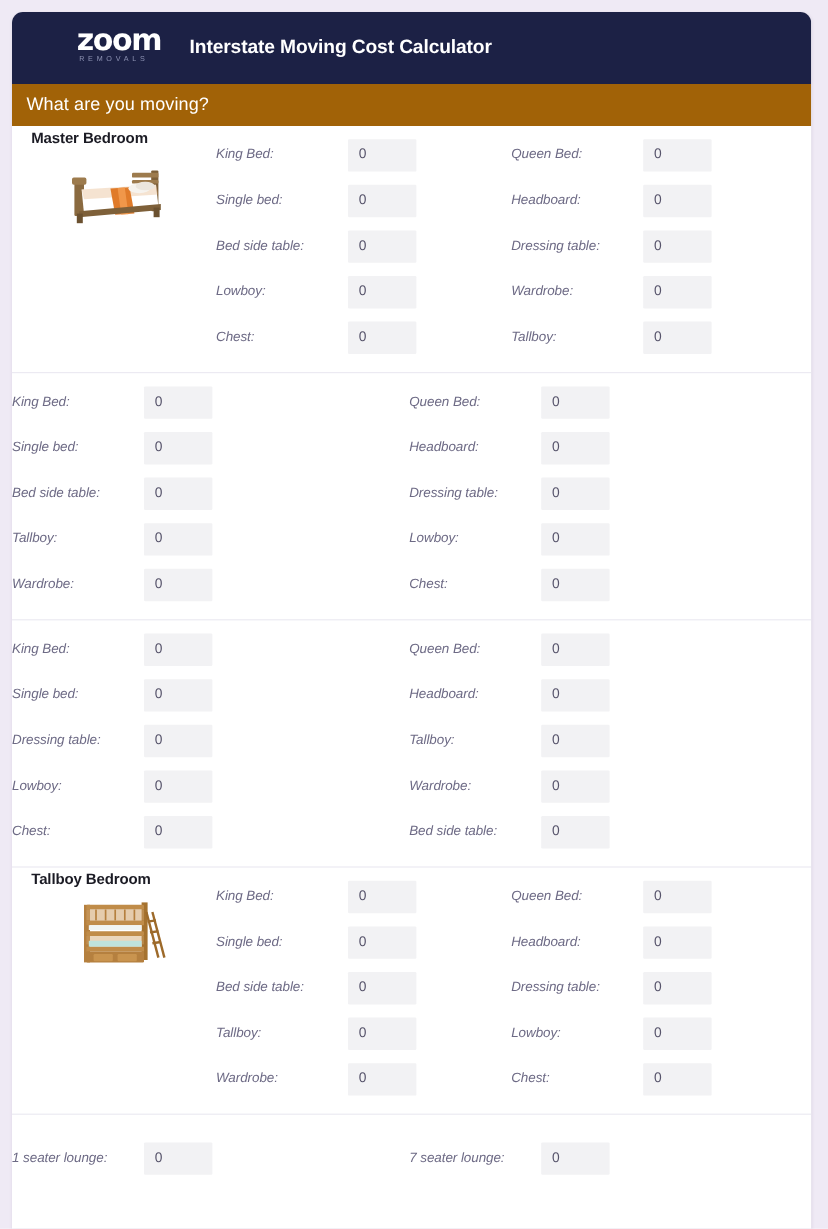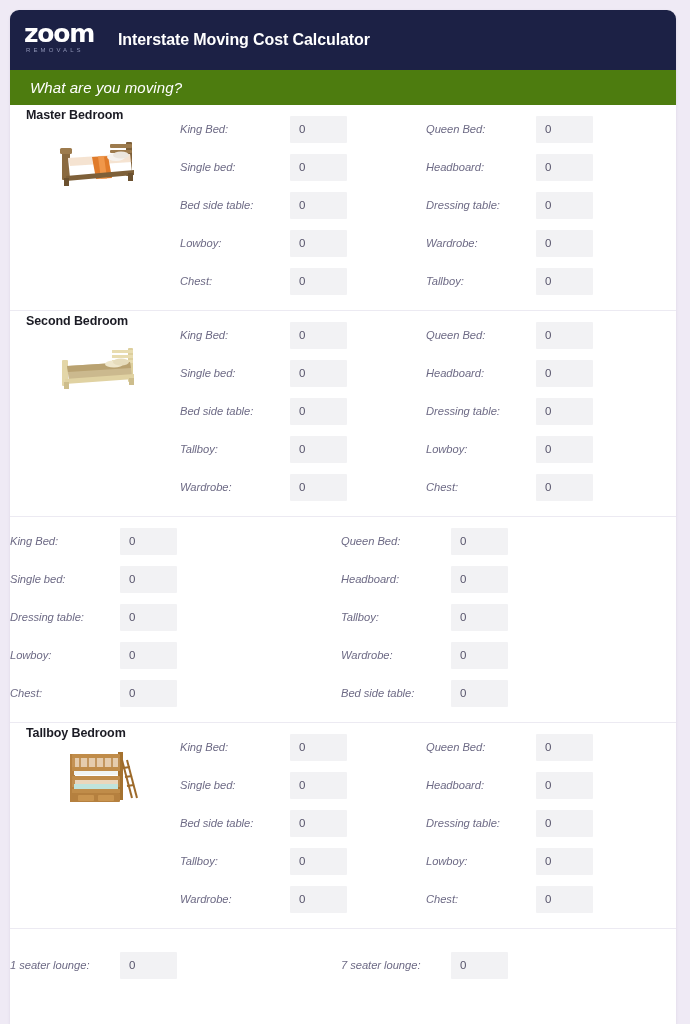--- a/index.html
+++ b/index.html
@@ -42,20 +42,21 @@
     align-items: center;
     padding: 0 0 0 14px;
   }
 
   .logo {
     width: 84px;
     height: 38px;
     position: relative;
     flex: 0 0 auto;
     margin-right: 10px;
+    margin-left: 40px;
   }
   .logo-word {
     font-family: "DejaVu Sans", sans-serif;
     font-weight: 700;
     font-size: 25px;
     letter-spacing: -1.2px;
     color: #ffffff;
     line-height: 26px;
     display: block;
   }
@@ -74,25 +75,24 @@
     color: #ffffff;
     font-size: 16px;
     font-weight: 700;
     letter-spacing: -0.1px;
     white-space: nowrap;
   }
 
   
   .section-bar {
     height: 35px;
-    background: #4d7c0f;
+    background: #a16207;
     display: flex;
     align-items: center;
-    padding-left: 20px;
-    font-style: italic;
+    padding-left: 12px;
   }
   .section-bar-text {
     color: #ffffff;
     font-size: 15px;
     font-weight: 400;
     letter-spacing: 0.1px;
   }
 
   
   .rooms { background: #ffffff; }
@@ -250,41 +250,20 @@
               <span class="field-label">Chest:</span>
               <input class="field-input" type="text" value="0" style="">
             </div>
             <div class="field">
               <span class="field-label">Tallboy:</span>
               <input class="field-input" type="text" value="0" style="">
             </div>
           </div>
         </div>
         <div class="room">
-          <div class="room-left">
-            <div class="room-title">Second Bedroom</div>
-            <div class="room-image">
-              <svg id="svg-pine-bed-image" viewBox="0 0 110 66" xmlns="http://www.w3.org/2000/svg">
-    <g>
-      <rect x="14" y="26" width="6" height="26" rx="1" fill="#e3d6a8"></rect>
-      <rect x="80" y="14" width="5" height="34" rx="1" fill="#ddcf9d"></rect>
-      <rect x="64" y="16" width="21" height="3" fill="#e8dcb0"></rect>
-      <rect x="64" y="21" width="21" height="3" fill="#e8dcb0"></rect>
-      <rect x="64" y="26" width="21" height="3" fill="#e8dcb0"></rect>
-      <path d="M19 32 L82 28 L84 42 L21 47 Z" fill="#cbb98e"></path>
-      <path d="M19 32 L82 28 L83 34 L20 38 Z" fill="#b9a271"></path>
-      <ellipse cx="66" cy="30" rx="9" ry="3.6" fill="#efe7cc"></ellipse>
-      <ellipse cx="73" cy="28" rx="8" ry="3.4" fill="#e6dcbb"></ellipse>
-      <path d="M17 45 L86 40 L86 45 L17 50 Z" fill="#e0d2a2"></path>
-      <rect x="16" y="48" width="5" height="7" fill="#cdbd8c"></rect>
-      <rect x="81" y="44" width="5" height="7" fill="#cdbd8c"></rect>
-    </g>
-  </svg>
-            </div>
-          </div>
           <div class="room-fields">
             <div class="field">
               <span class="field-label">King Bed:</span>
               <input class="field-input" type="text" value="0" style="">
             </div>
             <div class="field">
               <span class="field-label">Queen Bed:</span>
               <input class="field-input" type="text" value="0" style="">
             </div>
             <div class="field">

